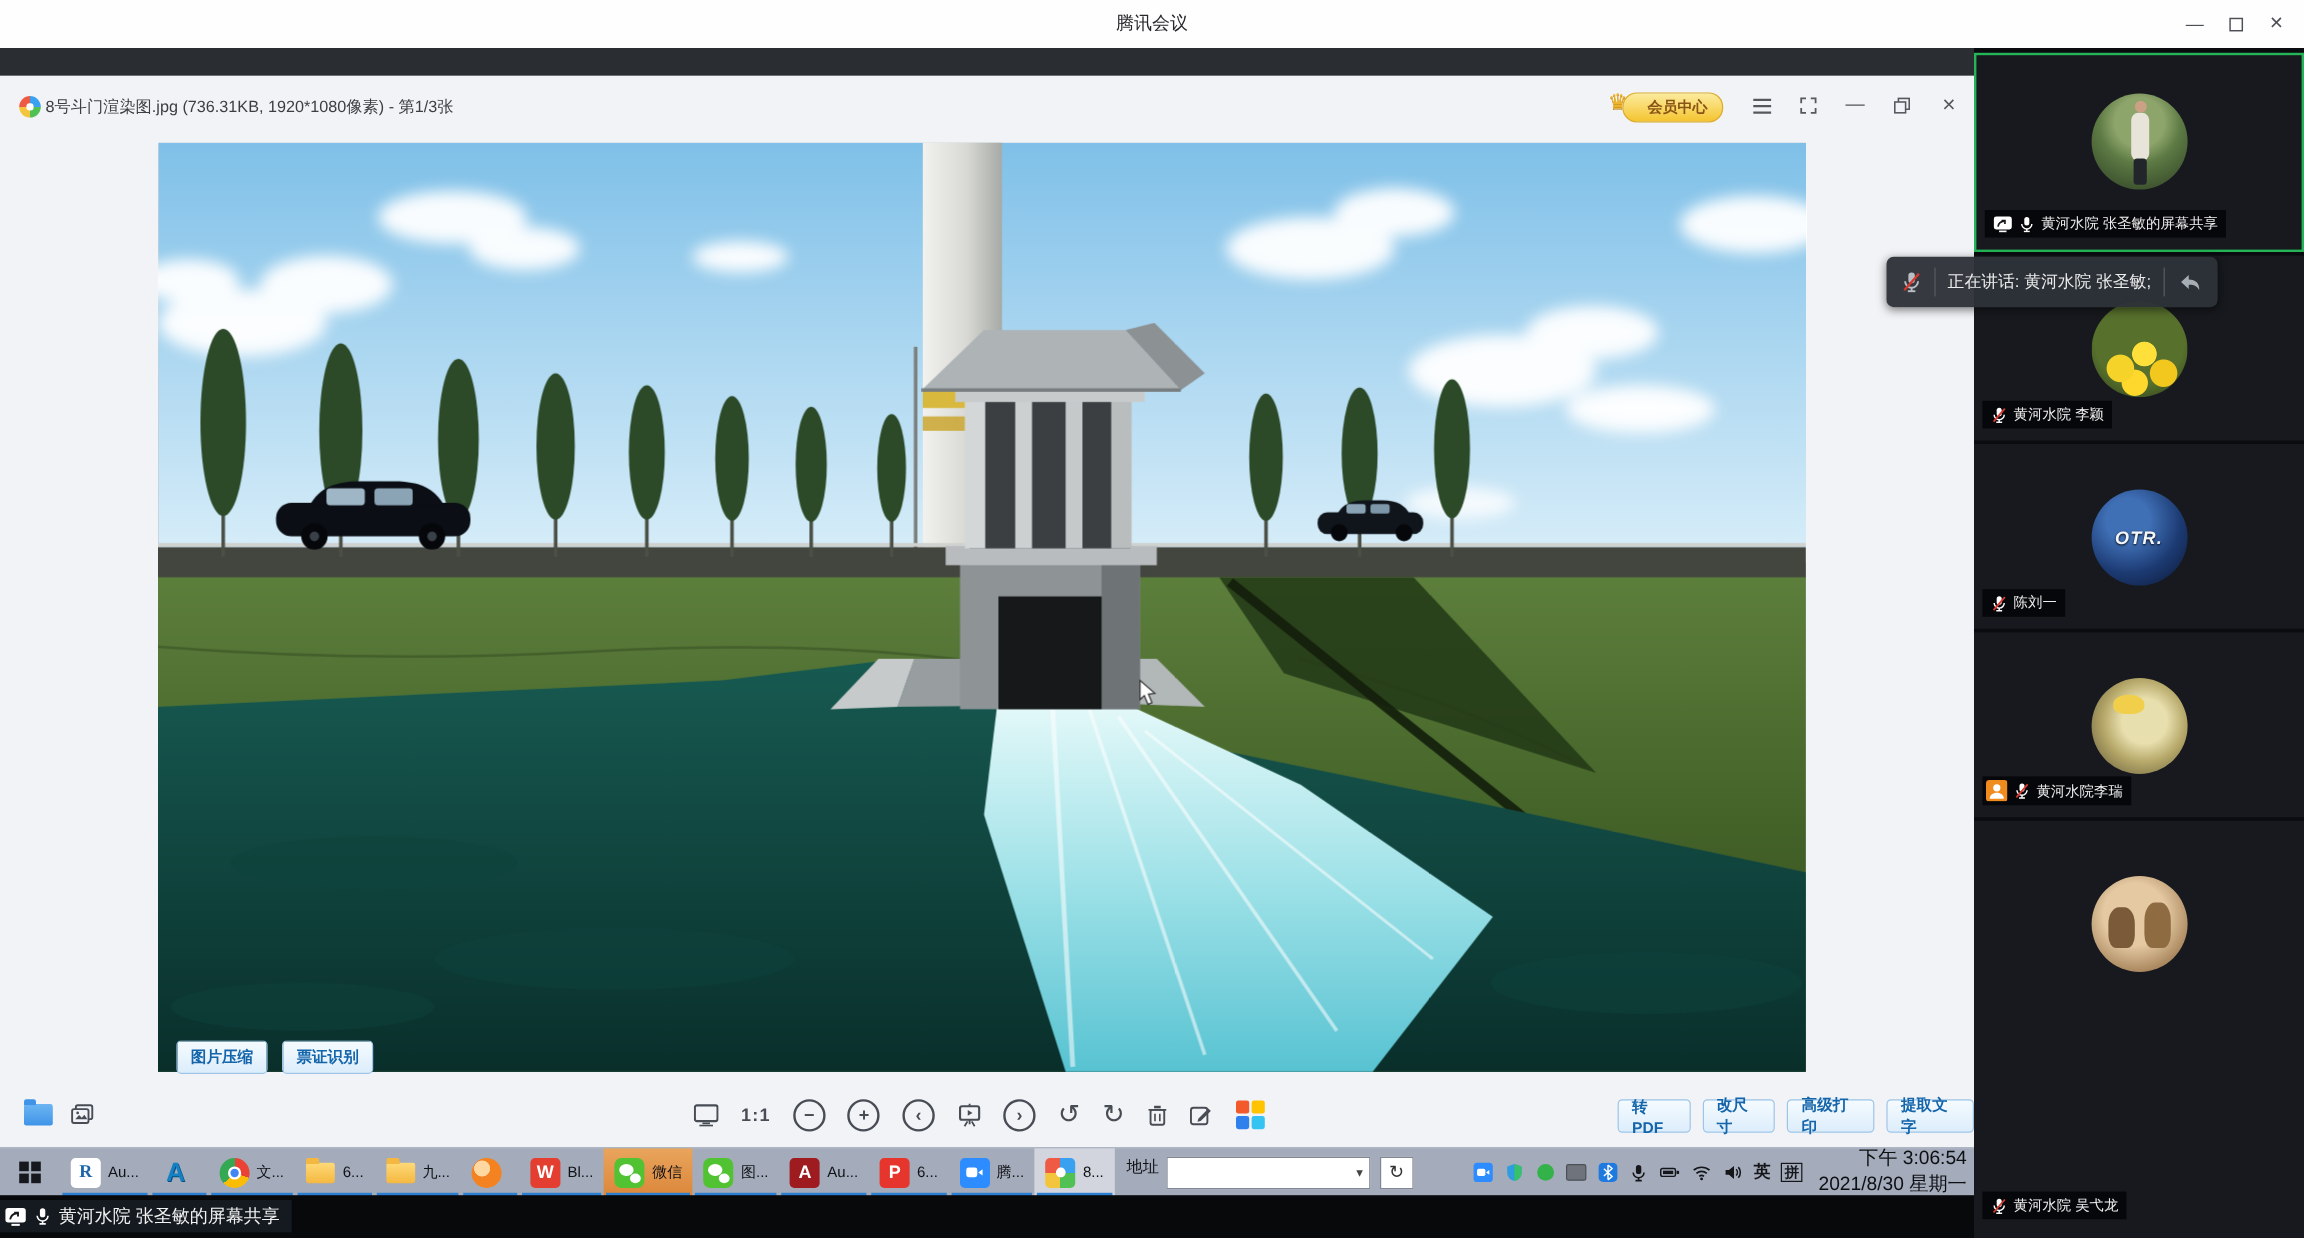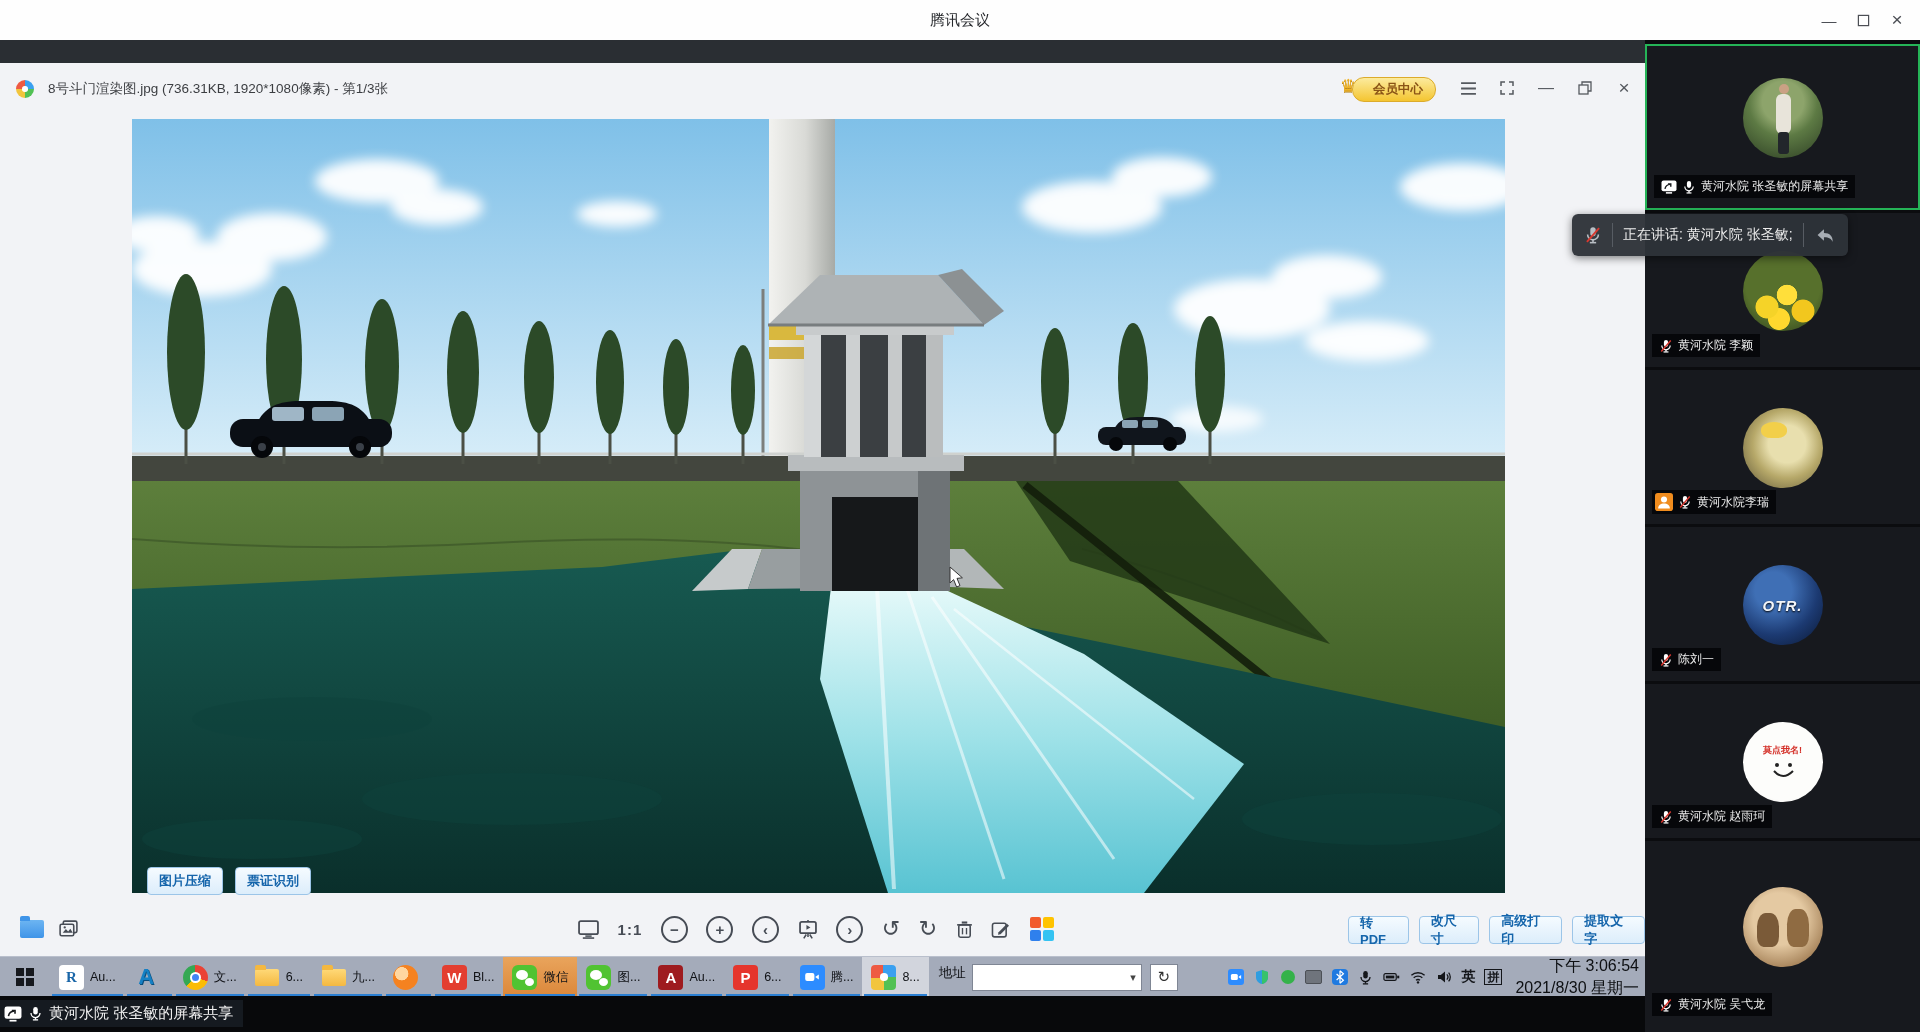--- a/index.html
+++ b/index.html
@@ -11,21 +11,21 @@
   #titlebar .tb-title{left:0;right:0;top:0;height:40px;text-align:center;line-height:40px;font-size:15px;color:#26282c;}
   #win-controls{right:6px;top:0;height:40px;display:flex;align-items:center;}
   #win-controls .wc{width:34px;height:40px;display:flex;align-items:center;justify-content:center;color:#4c4f55;font-size:15px;}
   
   #darkstrip{left:0;top:40px;width:1645px;height:23px;background:#2a2e33;}
   
   #viewer{left:0;top:63px;width:1645px;height:893px;background:#f2f3f6;}
   #viewer .v-icon{left:16px;top:17px;width:18px;height:18px;}
   .pinwheel{border-radius:50%;background:conic-gradient(#3aa0f0 0 25%,#52c154 25% 50%,#f2c53d 50% 75%,#ee5a43 75% 100%);position:relative;}
   .pinwheel::after{content:"";position:absolute;left:35%;top:35%;width:30%;height:30%;border-radius:50%;background:#fff;}
-  #viewer .v-title{left:48px;top:14px;font-size:13.5px;color:#3c3e42;line-height:24px;}
+  #viewer .v-title{left:38px;top:14px;font-size:13.5px;color:#3c3e42;line-height:24px;}
   #vip-btn{left:1352px;top:14px;height:23px;padding:0 12px 0 20px;border-radius:12px;display:flex;align-items:center;
     background:linear-gradient(#fceb9e,#f4c531);border:1px solid #dcab2b;color:#8a5416;font-size:12.5px;font-weight:bold;}
   #vip-crown{left:1340px;top:12px;font-size:18px;color:#f0b428;text-shadow:0 1px 0 #b07d12;}
   #viewer-controls{left:1456px;top:12px;display:flex;align-items:center;gap:15px;color:#55595f;}
   #viewer-controls .vc{width:24px;height:26px;display:flex;align-items:center;justify-content:center;font-size:16px;}
   
   #image-area{left:132px;top:56px;width:1373px;height:774px;background:#9db9c9;overflow:hidden;}
   
   .vbtn{height:26px;padding:0 11px;background:linear-gradient(#f5fbff,#dcedfb);border:1px solid #9cc5e8;border-radius:4px;
         color:#1565ab;font-size:13px;font-weight:bold;display:flex;align-items:center;}
@@ -616,60 +616,44 @@
     <div class="avatar av2"></div>
     <div class="plabel">
       <svg width="14" height="14" style="color:#fff">
           <use href="#i-mic-off"></use>
         </svg>
       <span>黄河水院 李颖</span>
     </div>
   </div>
 
   <div class="tile" style="height:154px;">
-    <div class="avatar av3"></div>
-    <div class="plabel" style="padding-left:3px;">
-      <svg width="18" height="18">
-          <use href="#i-person"></use>
-        </svg>
-      <svg width="14" height="14" style="color:#fff">
-          <use href="#i-mic-off"></use>
-        </svg>
-      <span>黄河水院李瑞</span>
-    </div>
-  </div>
-
-  <div class="tile" style="height:154px;">
     <div class="avatar av4">
         <span class="otr">OTR.</span>
       </div>
     <div class="plabel">
       <svg width="14" height="14" style="color:#fff">
           <use href="#i-mic-off"></use>
         </svg>
       <span>陈刘一</span>
     </div>
   </div>
 
   <div class="tile" style="height:154px;">
-    <div class="avatar av5">
-      <span class="meme-text">莫点我名!</span>
-      <svg width="34" height="22">
-        <circle cx="11" cy="6" r="2" fill="#222"></circle>
-          <circle cx="24" cy="6" r="2" fill="#222"></circle>
-        <path d="M8 12q9 10 19 0" fill="none" stroke="#222" stroke-width="2"></path>
-      </svg>
-    </div>
-    <div class="plabel">
+    <div class="avatar av3"></div>
+    <div class="plabel" style="padding-left:3px;">
+      <svg width="18" height="18">
+          <use href="#i-person"></use>
+        </svg>
       <svg width="14" height="14" style="color:#fff">
           <use href="#i-mic-off"></use>
         </svg>
-      <span>黄河水院 赵雨珂</span>
-    </div>
-  </div>
+      <span>黄河水院李瑞</span>
+    </div>
+  </div>
+
 
   <div class="tile" style="flex:1;">
     <div class="avatar av6" style="top:46px;"></div>
     <div class="plabel" style="bottom:16px;">
       <svg width="14" height="14" style="color:#fff">
           <use href="#i-mic-off"></use>
         </svg>
       <span>黄河水院 吴弋龙</span>
     </div>
   </div>

